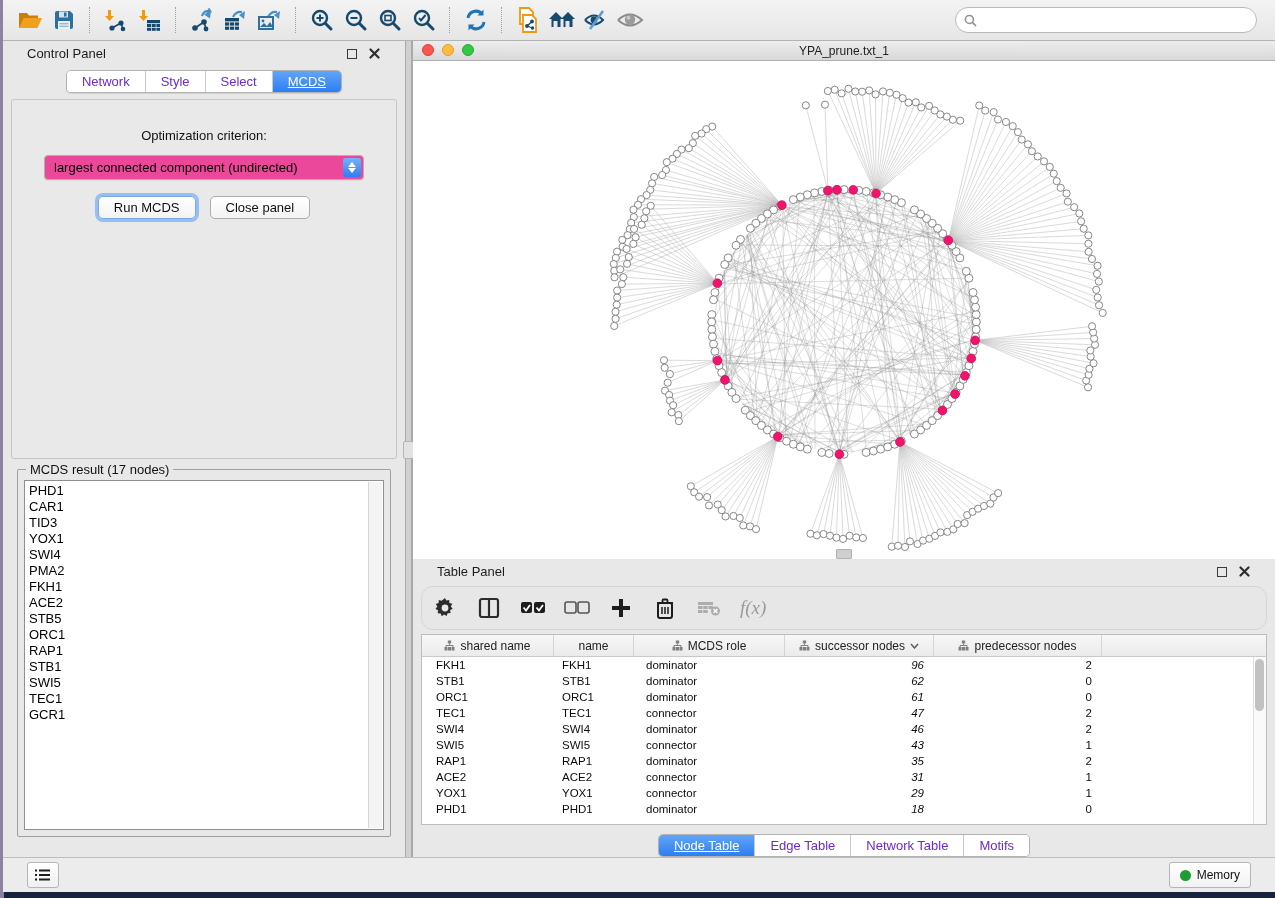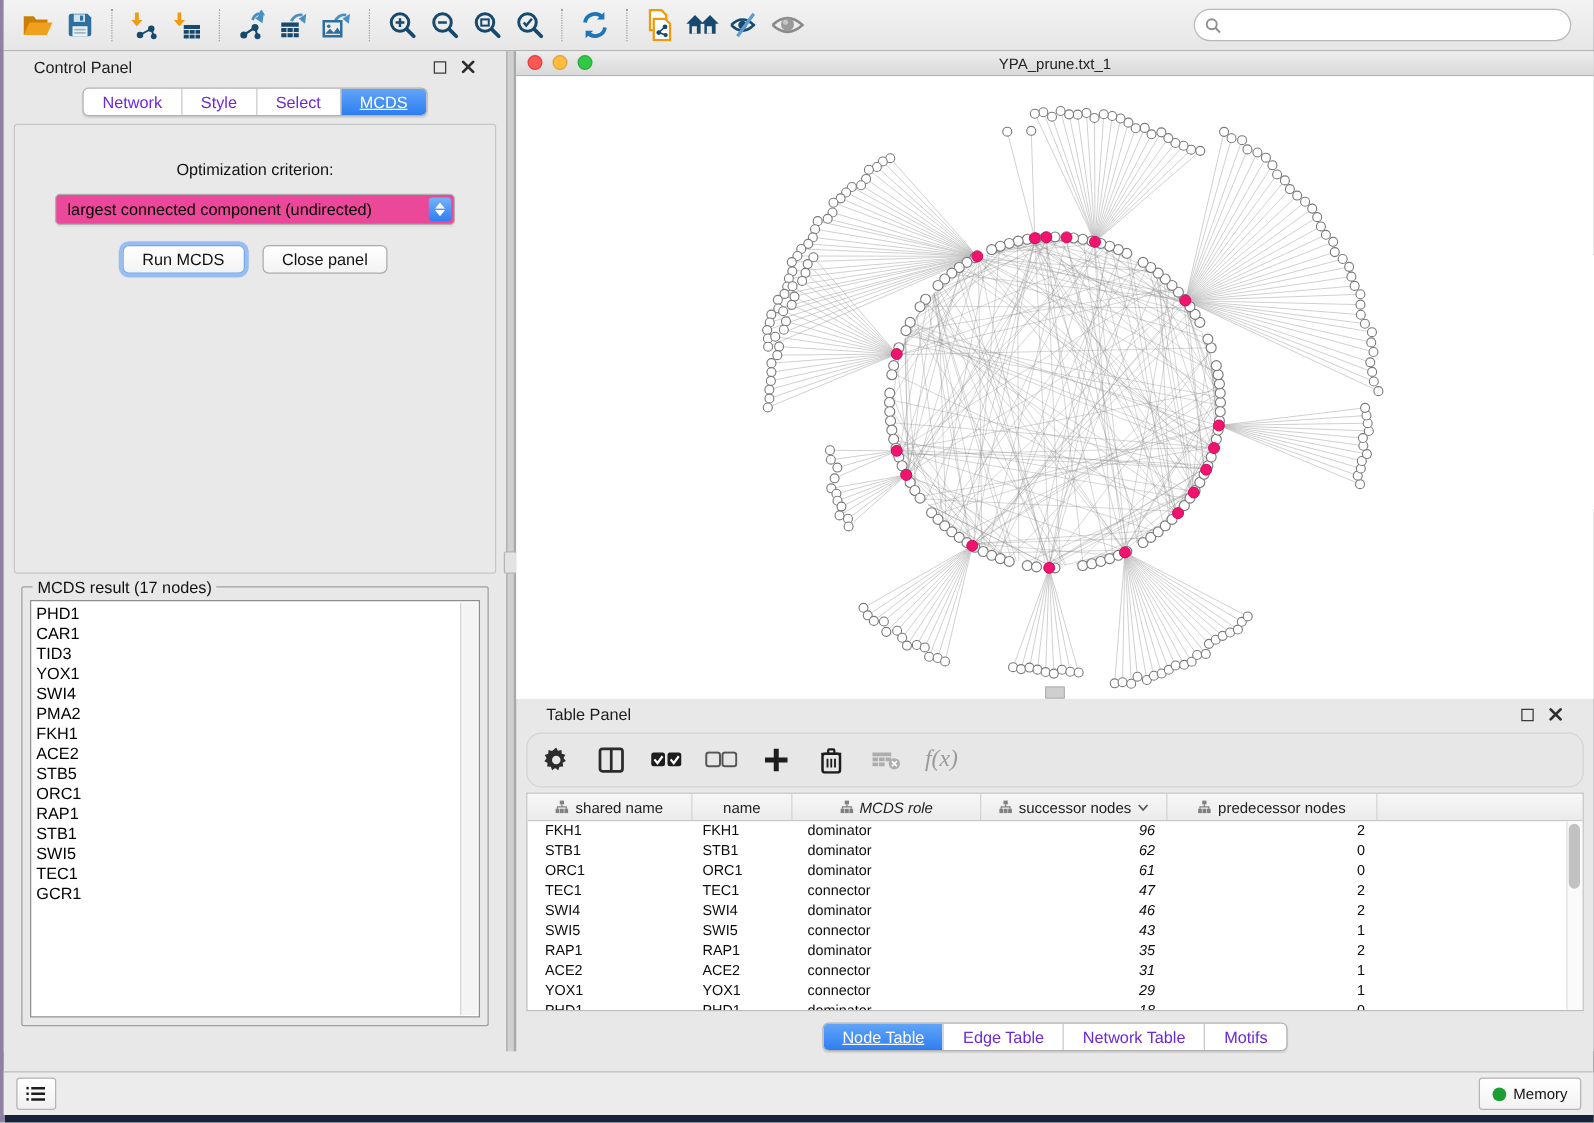--- a/index.html
+++ b/index.html
@@ -69,26 +69,26 @@
   .tablewrap{margin:4px 8px 0;background:#fff;border:1px solid #bdbdbd;flex:1;position:relative;overflow:hidden;}
   .thead{display:flex;height:21px;background:linear-gradient(#f7f7f7,#ebebeb);border-bottom:1px solid #c9c9c9;}
   .th{display:flex;align-items:center;justify-content:center;gap:5px;font-size:12px;color:#222;border-right:1px solid #d4d4d4;box-sizing:border-box;}
   .trow{display:flex;height:16px;align-items:center;}
   .td{font-size:11.5px;color:#0c0c0c;box-sizing:border-box;white-space:nowrap;overflow:hidden;}
   .c0{width:132px;padding-left:14px;}
   .c1{width:80px;padding-left:8px;}
   .c2{width:151px;padding-left:12px;}
   .c3{width:149px;text-align:right;padding-right:10px;font-style:italic;}
   .c4{width:168px;text-align:right;padding-right:10px;}
-  .h0{width:132px;}.h1{width:80px;}.h2{width:151px;font-style:italic;}.h3{width:149px;}.h4{width:168px;}
+  .h0{width:132px;}.h1{width:80px;}.h2{width:151px;}.h3{width:149px;}.h4{width:168px;}
   .tscroll{position:absolute;top:22px;right:0;bottom:0;width:12px;background:#fafafa;border-left:1px solid #e0e0e0;}
   .tthumb{position:absolute;top:2px;left:1px;width:9px;height:52px;background:#c2c2c2;border-radius:5px;}
   .t-tabs{height:32px;display:flex;align-items:flex-end;justify-content:center;flex:0 0 auto;}
   
-  .statusbar{height:34px;background:#ececec;border-top:1px solid #bdbdbd;display:flex;align-items:center;padding:0 10px;flex:0 0 auto;margin-top:16px;}
+  .statusbar{height:34px;background:#ececec;border-top:1px solid #bdbdbd;display:flex;align-items:center;padding:0 24px;flex:0 0 auto;}
   .sq-btn{width:30px;height:24px;background:linear-gradient(#fff,#f0f0f0);border:1px solid #b5b5b5;border-radius:3px;display:flex;align-items:center;justify-content:center;}
   .mem-btn{margin-left:auto;height:24px;background:linear-gradient(#fff,#f2f2f2);border:1px solid #b5b5b5;border-radius:3px;
     display:flex;align-items:center;gap:6px;padding:0 10px;font-size:12px;color:#111;}
   .mem-dot{width:11px;height:11px;border-radius:50%;background:#1d9e33;}
   svg{display:block;}
 </style>
 </head>
 <body>
 
 <div class="app">

